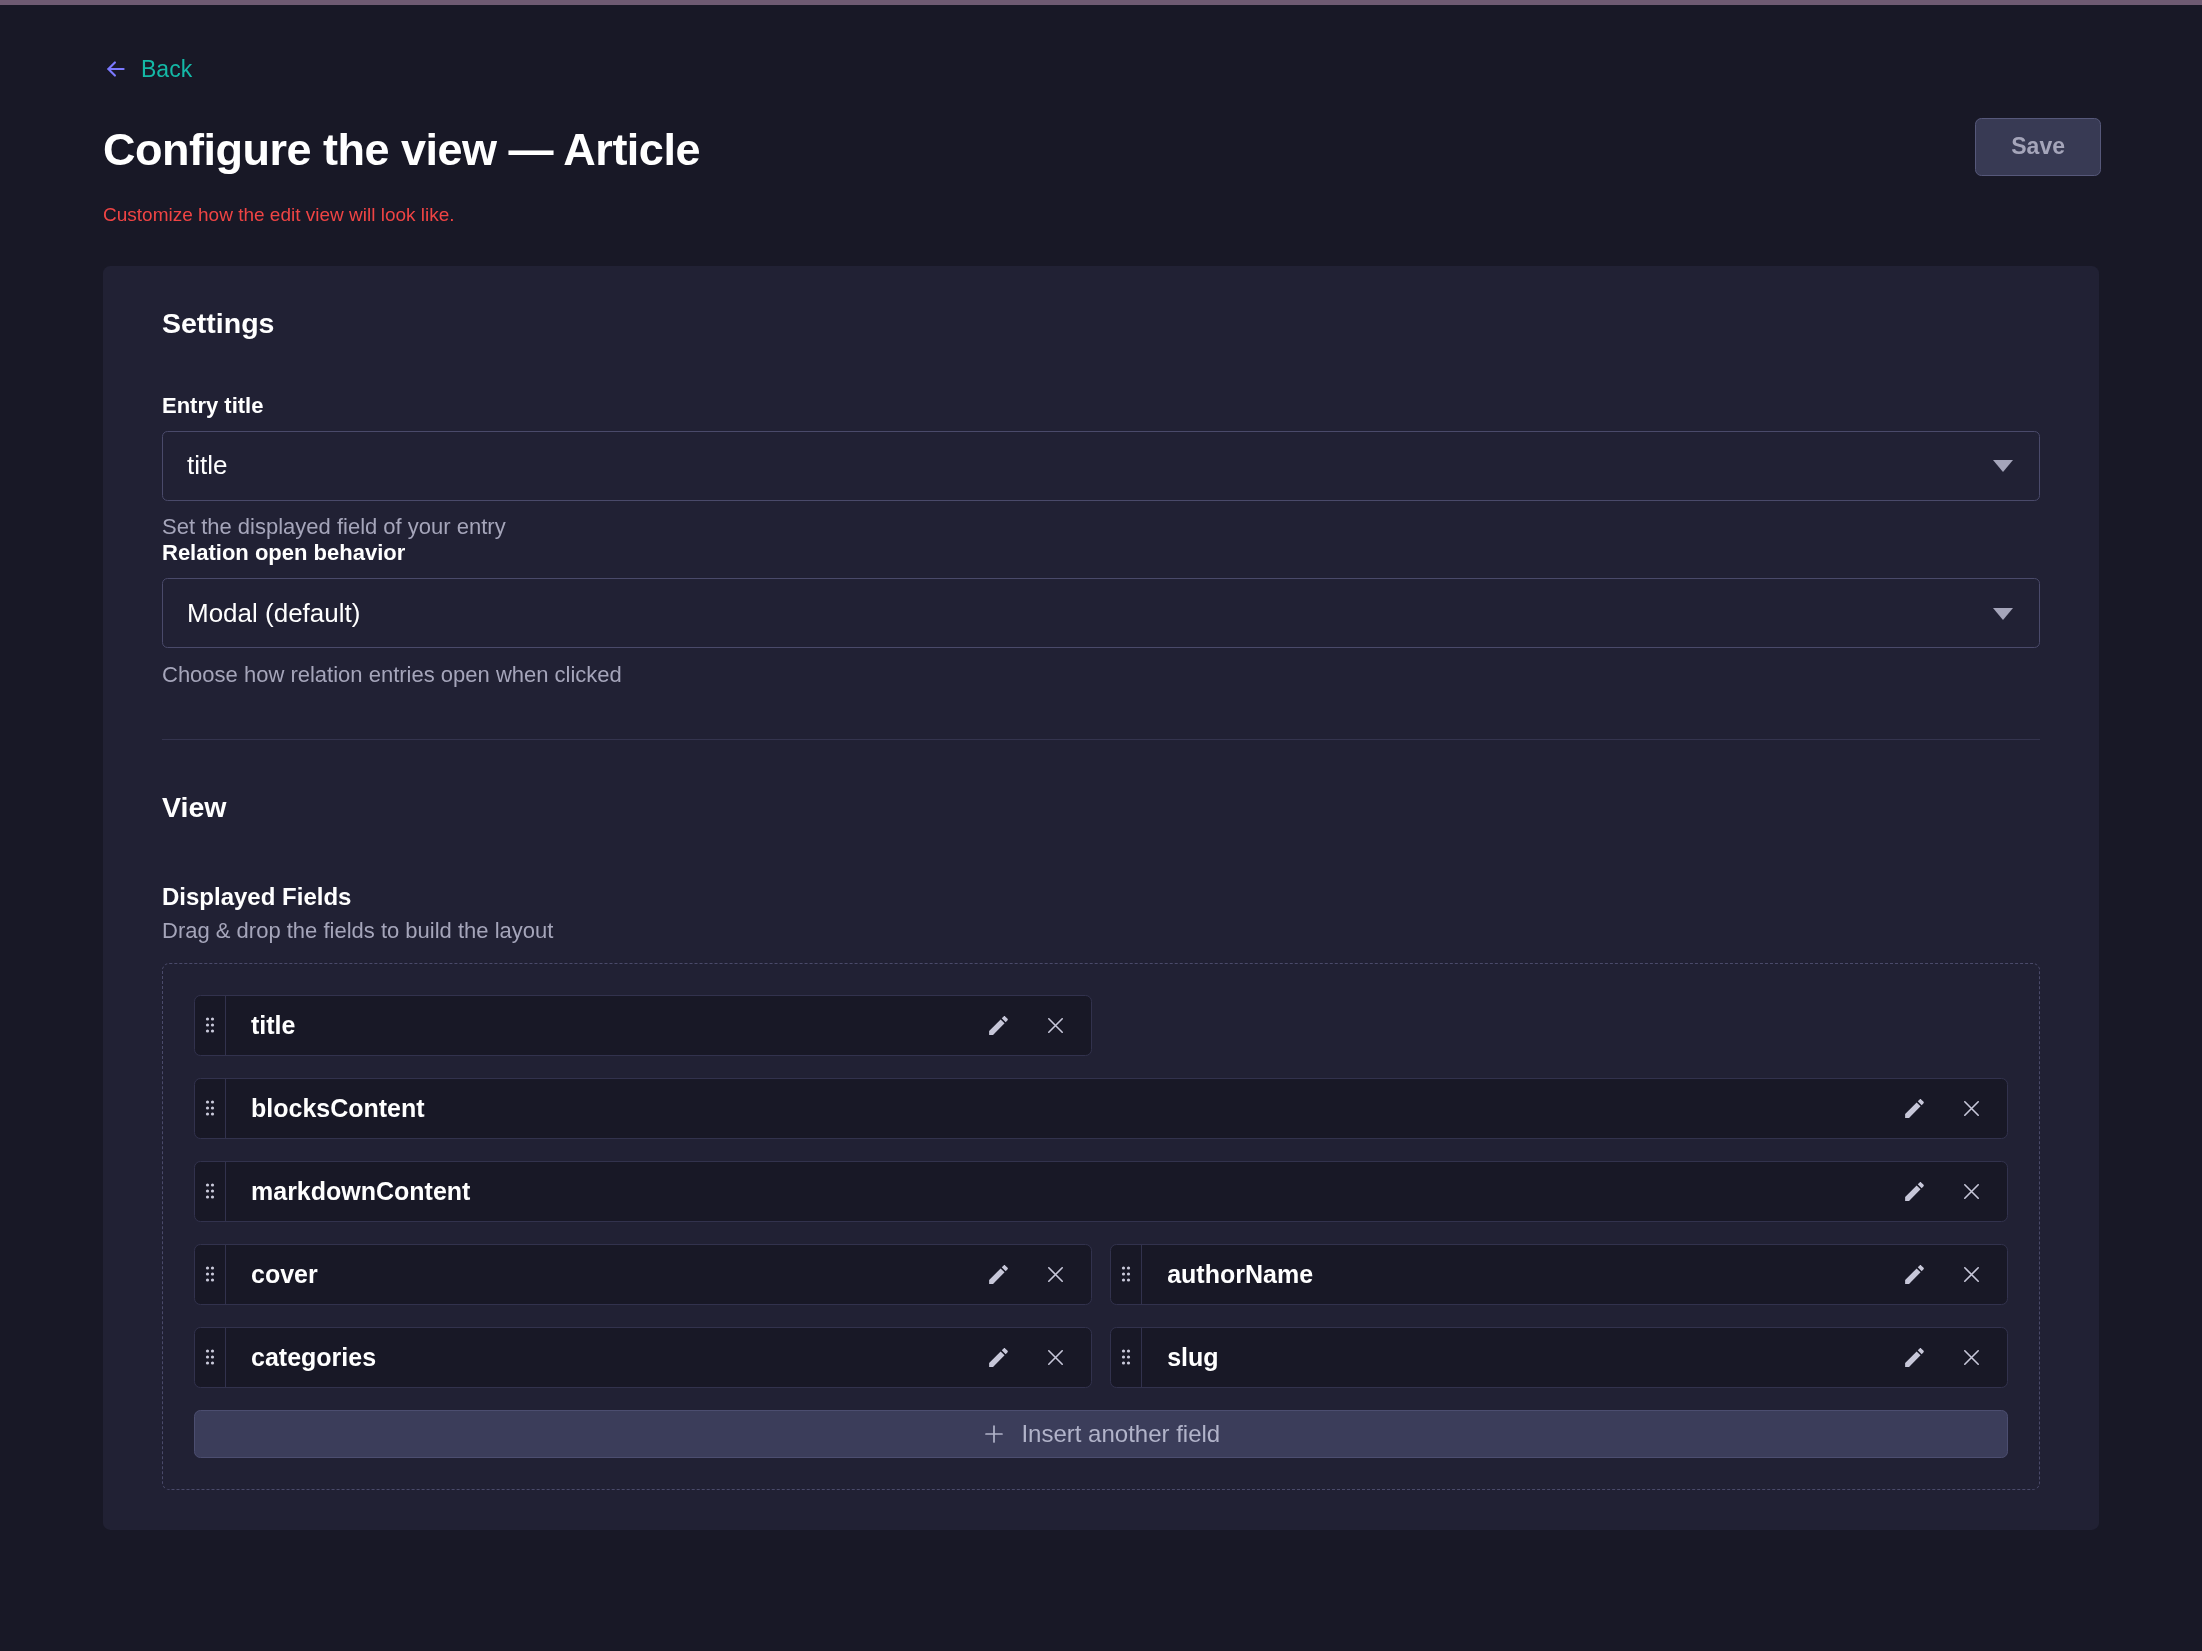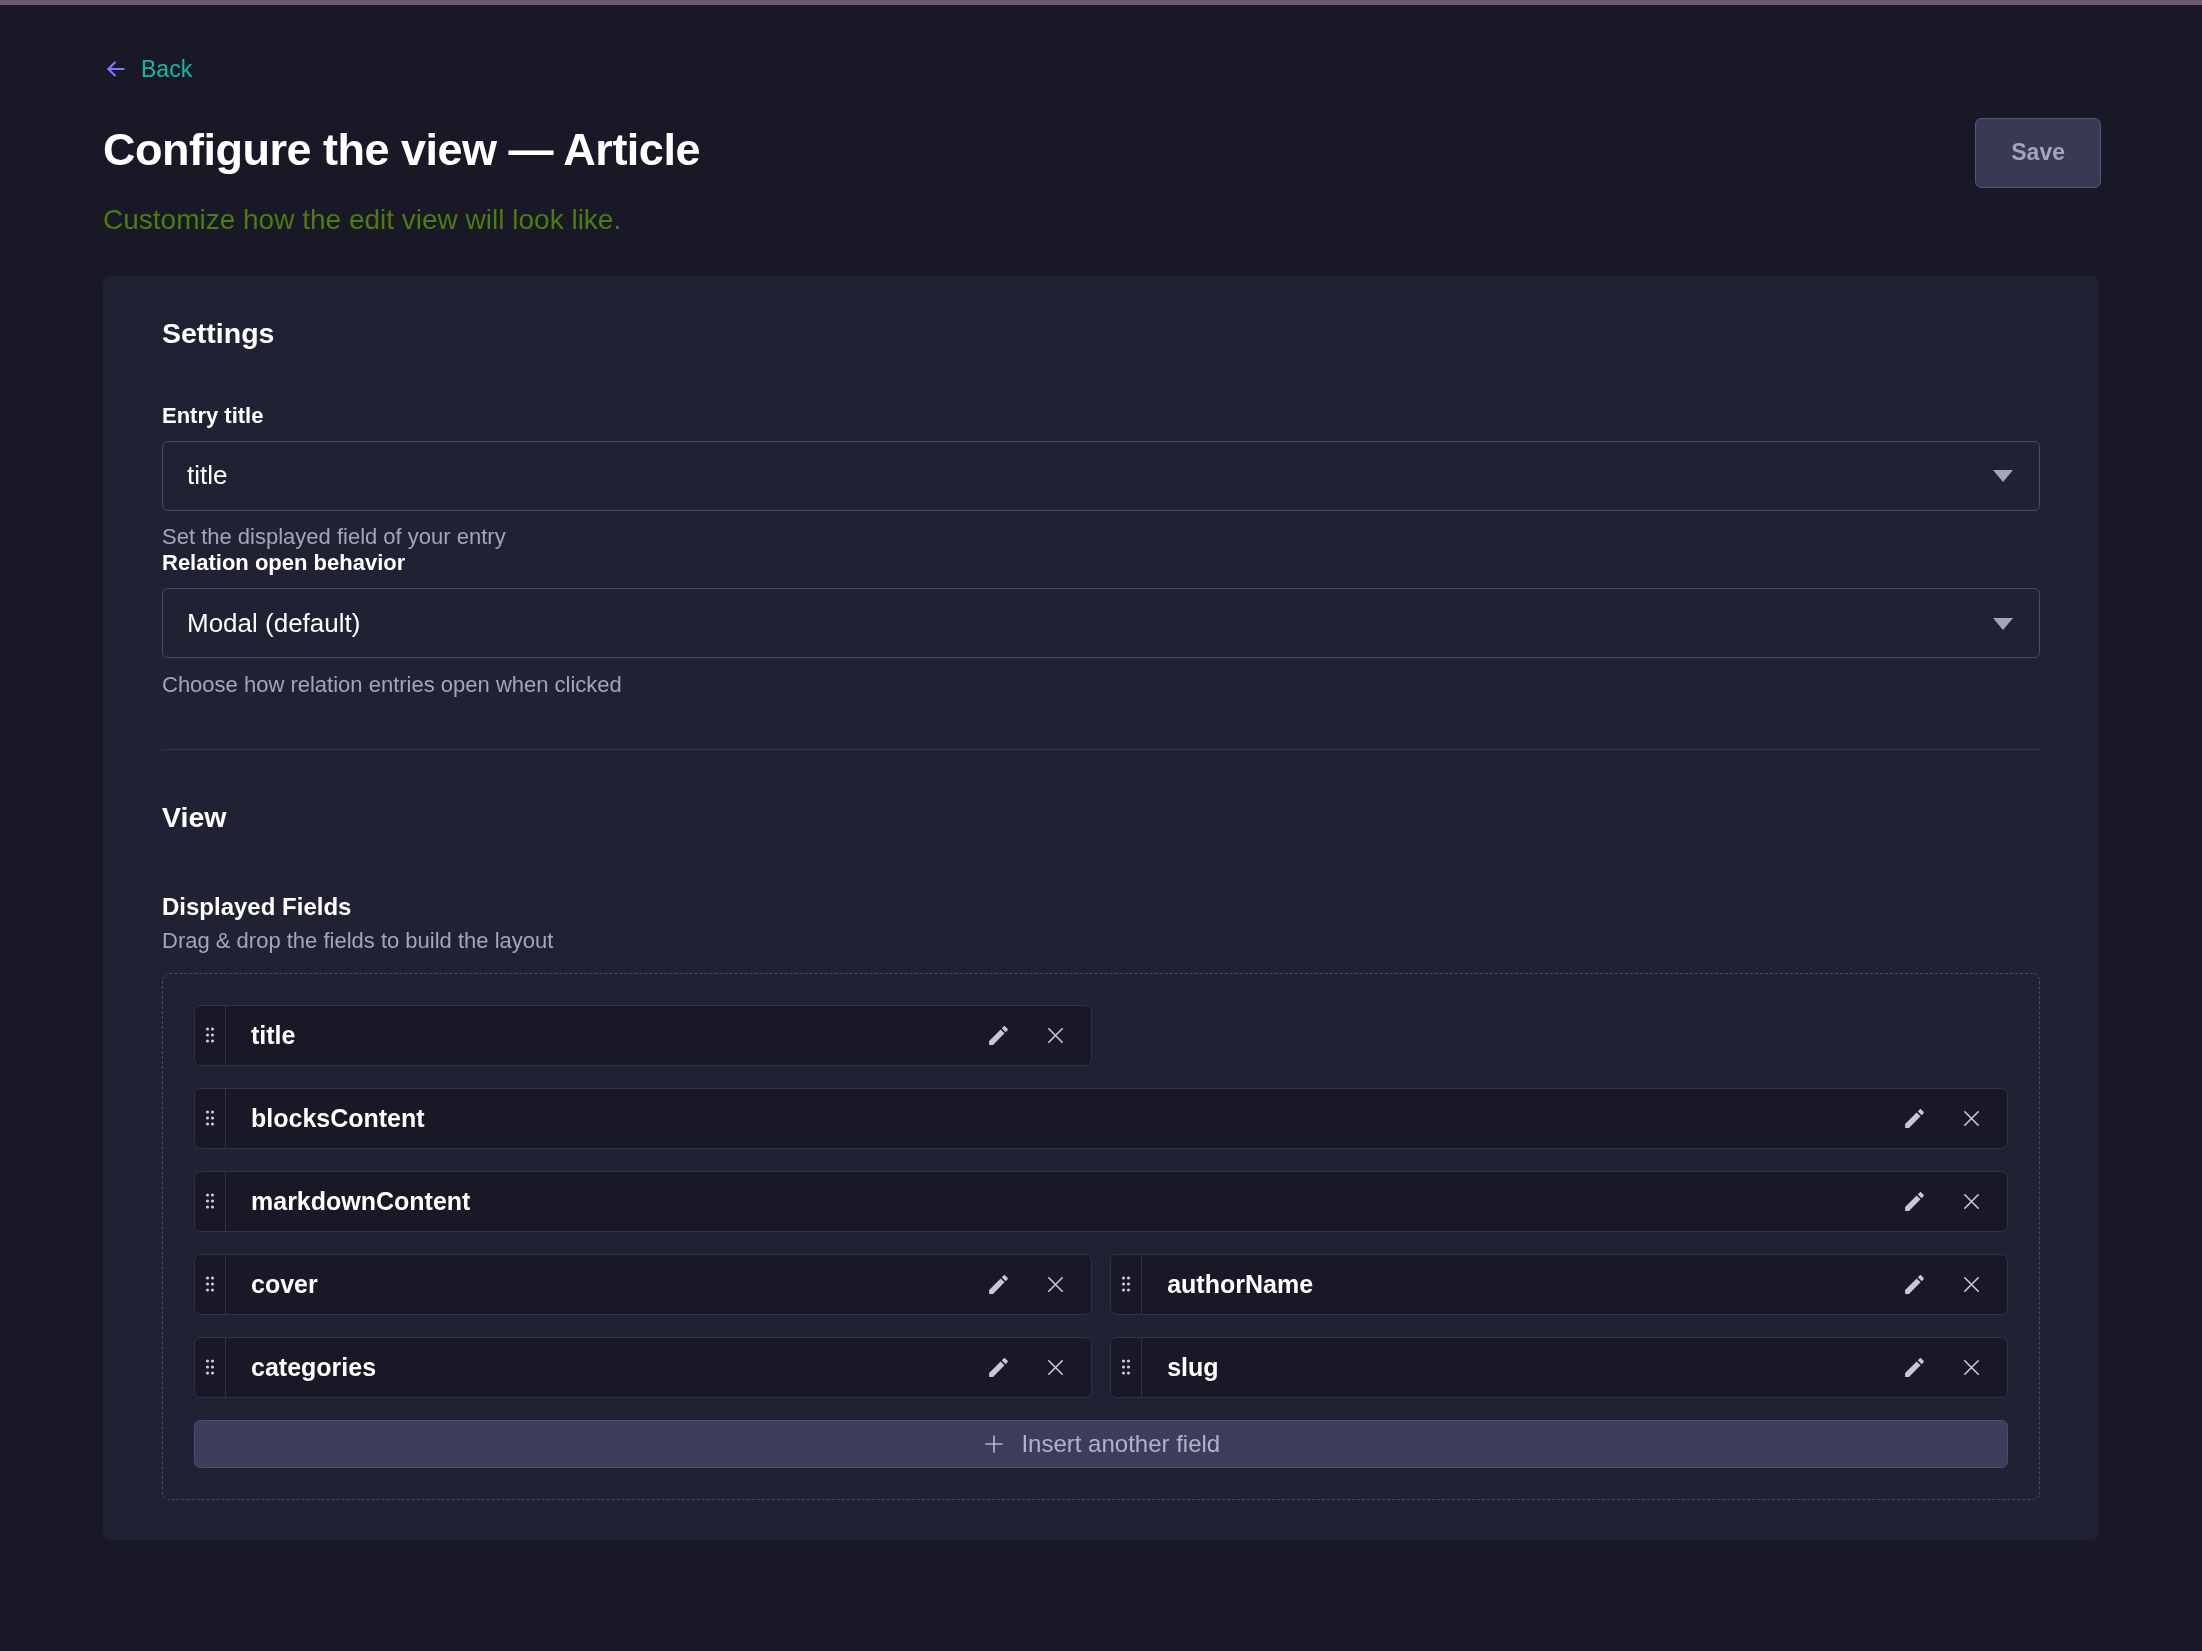--- a/index.html
+++ b/index.html
@@ -16,24 +16,24 @@
   .back-link {
     margin-top: 51px;
     display: inline-flex; align-items: center; gap: 12px;
     color: #14b8a6; font-size: 23px; font-weight: 500;
     text-decoration: none; cursor: pointer;
   }
   .page-title {
     margin-top: 39px;
     color: #ffffff; font-size: 45px; font-weight: 700; letter-spacing: -0.5px;
   }
-  .page-subtitle { margin-top: 27.5px; color: #4d7c0f; font-size: 28px; }
+  .page-subtitle { margin-top: 27.5px; color: #ef4444; font-size: 19px; }
   .save-button {
     position: absolute; top: 113px; right: 101px;
-    height: 70px; padding: 0 35px;
+    height: 58px; padding: 0 35px;
     background: #383a54; border: 0.9px solid #56587a; border-radius: 6.4px;
     color: #a5a5ba; font-size: 23px; font-weight: 600;
     cursor: pointer;
   }
 
   
   .card {
     margin: 40px 103px 0 103px;
     background: #212134; border-radius: 7.3px;
     padding: 40px 59px 40px 59px;

